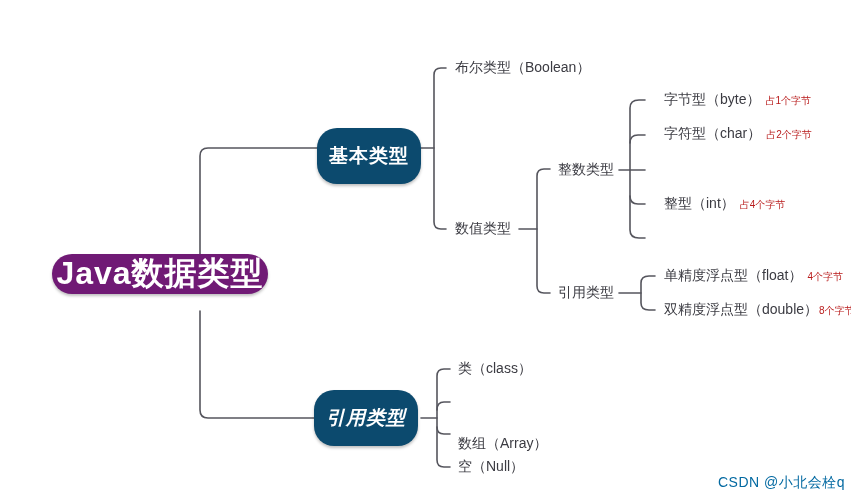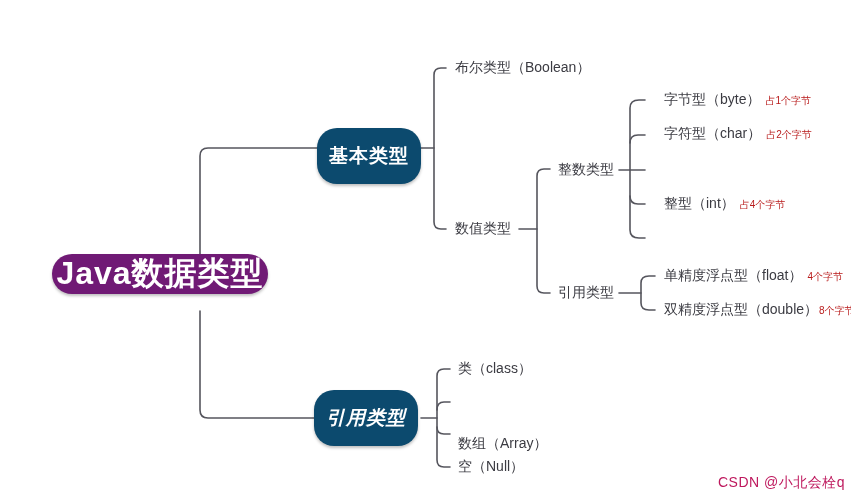--- a/index.html
+++ b/index.html
@@ -24,21 +24,21 @@
   }
   .pill-basic{left:317px;top:128px;}
   .pill-ref{left:314px;top:390px;font-style:italic;}
   .leaf{
     position:absolute;transform:translateY(-50%);
     white-space:nowrap;font-size:14px;color:#3b3b42;
   }
   .leaf .note{font-size:10px;color:#b91c1c;margin-left:5px;text-align:center;}
   .watermark{
     position:absolute;right:6px;bottom:8px;
-    font-size:14px;color:#be185d;letter-spacing:0.5px;
+    font-size:14px;color:#0369a1;letter-spacing:0.5px;
   }
 </style>
 </head>
 <body>
 
 <div id="canvas">
 
   <svg id="wires" viewBox="0 0 851 500" xmlns="http://www.w3.org/2000/svg">
     <g fill="none" stroke="#55555d" stroke-width="1.6" stroke-linecap="round">
 

